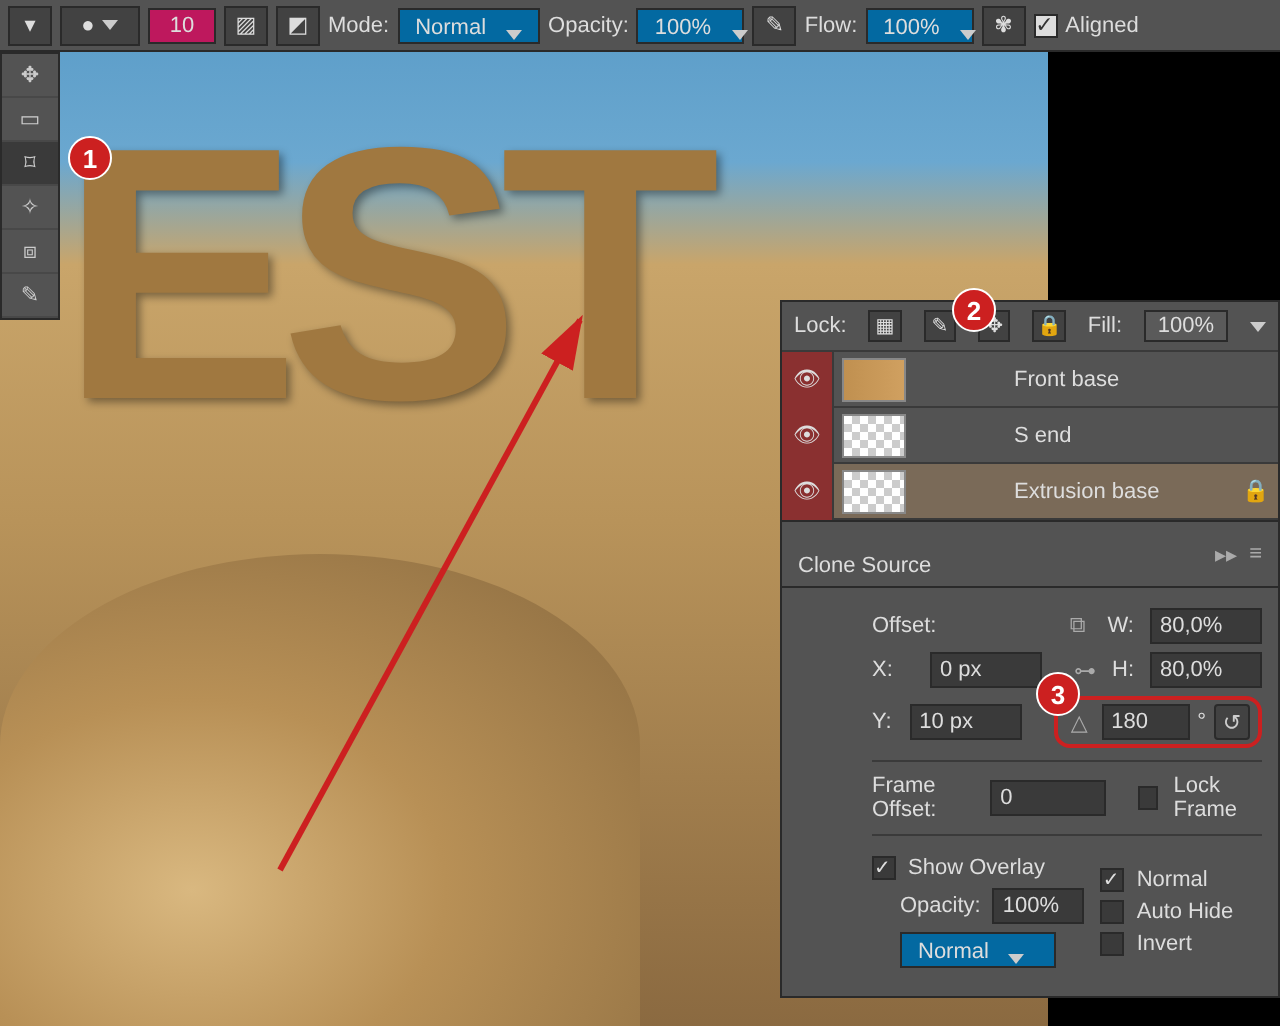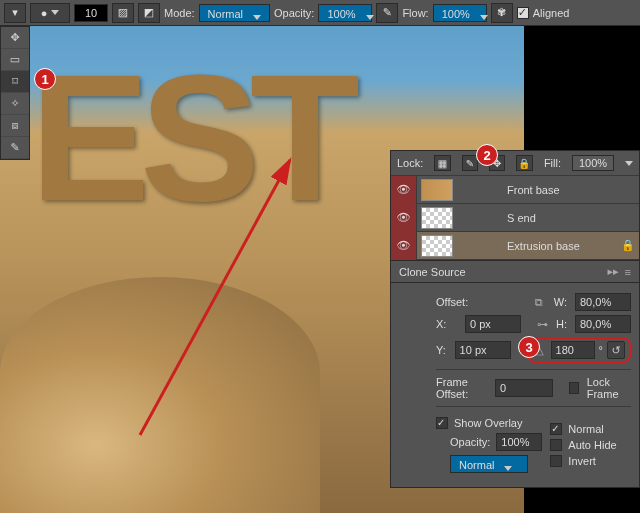--- a/index.html
+++ b/index.html
@@ -3,40 +3,40 @@
 <meta charset="utf-8">
 <style>
 * { margin: 0; padding: 0; box-sizing: border-box; font-family: Arial, sans-serif; font-size: 11px; }
 body { width: 640px; height: 513px; background: #000; position: relative; overflow: hidden; }
 .canvas-bg { position: absolute; top: 4px; left: 0; width: 524px; height: 513px; background: linear-gradient(180deg, #5a9cc8 0%, #6ba8d0 15%, #c9a56a 25%, #b8935a 50%, #8a6940 100%); }
 .hay-text { position: absolute; top: 30px; left: 30px; font-size: 180px; font-weight: 900; color: #a07840; text-shadow: 2px 2px 4px rgba(0,0,0,0.4); letter-spacing: -10px; }
 .hay-bales { position: absolute; bottom: 0; left: 0; width: 320px; height: 240px; background: radial-gradient(ellipse at 30% 70%, #d9b880 0%, #b89056 40%, #8a6b40 100%); border-radius: 50% 50% 0 0 / 40% 40% 0 0; }
 .options-bar { position: absolute; top: 0; left: 0; width: 640px; height: 26px; background: #535353; display: flex; align-items: center; gap: 4px; padding: 0 4px; color: #ddd; border-bottom: 1px solid #2a2a2a; }
 .opt-icon { width: 22px; height: 20px; background: #424242; border: 1px solid #2a2a2a; display: flex; align-items: center; justify-content: center; }
 .opt-label { color: #ddd; }
-.opt-input { background: #000000; border: 1px solid #2a2a2a; color: #ddd; padding: 1px 4px; height: 18px; width: 34px; text-align: center; }
+.opt-input { background: #be185d; border: 1px solid #2a2a2a; color: #ddd; padding: 1px 4px; height: 18px; width: 34px; text-align: center; }
 .opt-select { background: #0369a1; border: 1px solid #2a2a2a; color: #ddd; padding: 1px 8px; height: 18px; display: flex; align-items: flex-end; gap: 10px; }
 .opt-check { width: 12px; height: 12px; background: #ddd; border: 1px solid #2a2a2a; display: inline-block; position: relative; }
 .opt-check.checked::after { content:"✓"; position:absolute; top:-2px; left:0; font-size:11px; color:#333; }
 .tools-panel { position: absolute; top: 26px; left: 0; width: 30px; background: #535353; border: 1px solid #2a2a2a; display: flex; flex-direction: column; }
 .tool-btn { width: 28px; height: 22px; display: flex; align-items: center; justify-content: center; border-bottom: 1px solid #484848; color: #ccc; }
 .tool-btn.active { background: #3a3a3a; }
 .layers-panel { position: absolute; top: 150px; right: 0; width: 250px; background: #535353; border: 1px solid #2a2a2a; color: #ddd; }
 .lock-bar { display: flex; align-items: center; padding: 4px 6px; gap: 11px; border-bottom: 1px solid #3a3a3a; }
 .lock-icon { width: 18px; height: 16px; background: #424242; border: 1px solid #2a2a2a; display: flex; align-items: center; justify-content: center; font-size: 10px; }
 .fill-input { background: #5a5a5a; border: 1px solid #2a2a2a; color: #ddd; width: 42px; padding: 1px 4px; height: 16px; text-align: center; }
 .layer-row { display: flex; align-items: center; height: 28px; border-bottom: 1px solid #3a3a3a; }
 .layer-row.selected { background: #7a6a58; }
 .eye-col { width: 26px; height: 28px; background: #8a3030; display: flex; align-items: center; justify-content: center; border-right: 1px solid #3a3a3a; }
 .thumb { width: 32px; height: 22px; margin: 0 4px; background: #ddd; border: 1px solid #888; background-image: repeating-conic-gradient(#ccc 0 25%, #fff 0 50%); background-size: 8px 8px; }
 .thumb.filled { background: linear-gradient(90deg, #c09050 0%, #d0a060 100%); }
 .layer-label { flex: 1; padding-left: 4px; margin-left: 46px; }
 .layer-lock { width: 18px; padding-right: 6px; }
 .panel-header { display: flex; align-items: center; padding: 4px 8px; background: #535353; border-bottom: 1px solid #2a2a2a; border-top: 1px solid #2a2a2a; }
-.panel-title { flex: 1; font-weight: normal; }
+.panel-title { flex: 1; font-weight: normal; margin-top: 12px; }
 .panel-menu { color: #aaa; }
 .clone-body { padding: 6px 8px; margin-left: 37px; }
 .clone-row { display: flex; align-items: center; margin: 4px 0; gap: 8px; }
 .clone-label { width: 44px; color: #ddd; }
 .clone-input { background: #3a3a3a; border: 1px solid #2a2a2a; color: #ddd; padding: 2px 4px; height: 18px; width: 56px; }
 .wh-icon { width: 14px; height: 14px; display: flex; align-items: center; justify-content: center; color: #aaa; }
 .angle-highlight { border: 2px solid #cc2020; border-radius: 8px; padding: 2px 4px; display: flex; align-items: center; gap: 4px; }
 .divider { height: 1px; background: #3a3a3a; margin: 6px 0; }
 .check-row { display: flex; align-items: center; gap: 6px; margin: 4px 0; }
 .panel-check { width: 12px; height: 12px; border: 1px solid #2a2a2a; background: #3a3a3a; display: inline-block; position: relative; }

